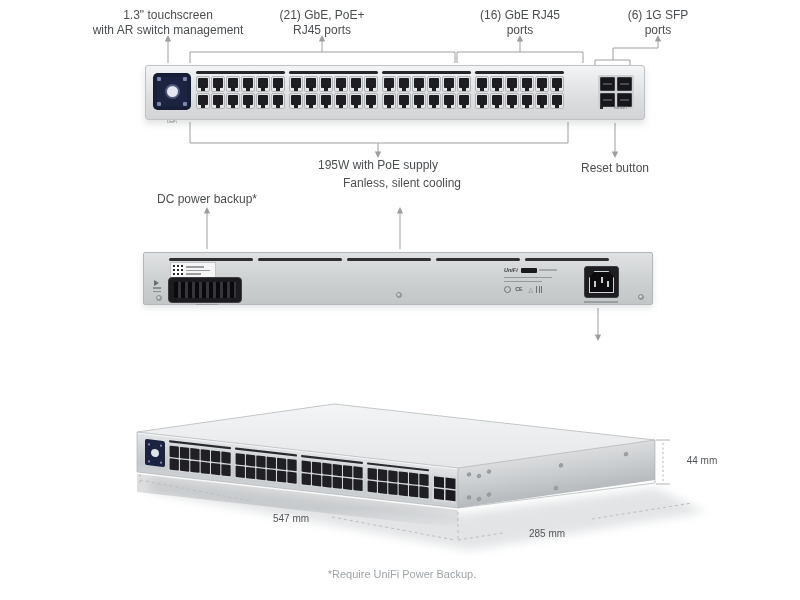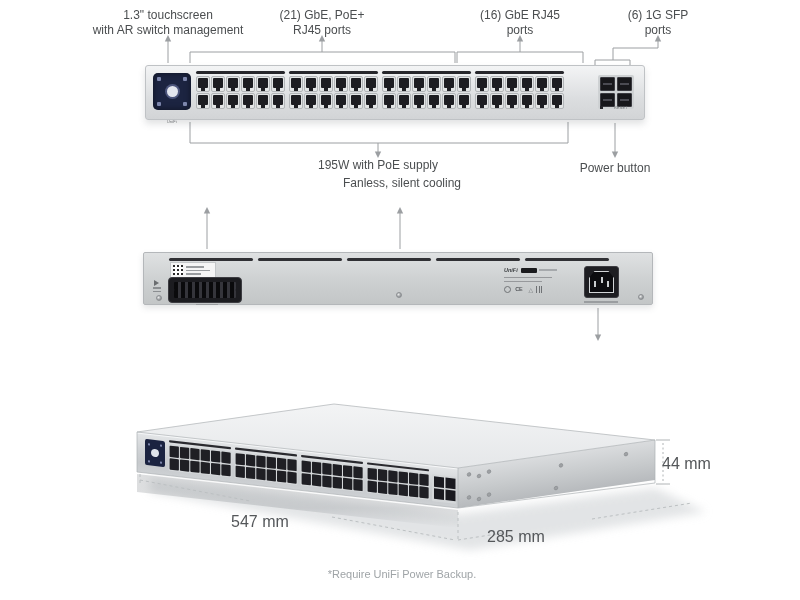--- a/index.html
+++ b/index.html
@@ -3,21 +3,21 @@
 <meta charset="utf-8">
 <style>
   html,body{margin:0;padding:0;background:#ffffff;}
   .canvas{position:relative;width:800px;height:600px;background:#ffffff;overflow:hidden;
           font-family:"Liberation Sans",sans-serif;color:#4b4e50;}
   .overlay{position:absolute;left:0;top:0;z-index:1;pointer-events:none;}
 
   
   .callout-label{position:absolute;z-index:3;font-size:12px;line-height:15px;text-align:center;
                  white-space:pre-line;color:#4b4e50;}
-  .dim-label{position:absolute;z-index:3;font-size:16px;text-align:left;color:#54575a;}
+  .dim-label{position:absolute;z-index:3;font-size:10px;text-align:center;color:#54575a;}
   .footnote{position:absolute;z-index:3;font-size:11px;text-align:center;color:#9fa4a7;}
 
   
   .front-device{position:absolute;left:145px;top:65px;width:500px;height:55px;z-index:2;
     background:linear-gradient(180deg,#f3f4f5,#dcdee0 60%,#d2d4d6);
     border:1px solid #bfc2c5;border-radius:3px;box-sizing:border-box;
     box-shadow:0 4px 7px rgba(90,95,100,.18);}
   .screen{position:absolute;left:7px;top:7px;width:38px;height:37px;background:#1c2441;
     border-radius:5px;box-shadow:inset 0 0 6px rgba(0,0,0,.5);}
   .scr-c{position:absolute;left:50%;top:50%;width:11px;height:11px;margin:-5.5px 0 0 -5.5px;
@@ -441,21 +441,22 @@
 
   <div class="callout-label" style="left:68px;top:8px;width:200px">1.3" touchscreen
 with AR switch management</div>
   <div class="callout-label" style="left:242px;top:8px;width:160px">(21) GbE, PoE+
 RJ45 ports</div>
   <div class="callout-label" style="left:440px;top:8px;width:160px">(16) GbE RJ45
 ports</div>
   <div class="callout-label" style="left:578px;top:8px;width:160px">(6) 1G SFP
 ports</div>
   <div class="callout-label" style="left:278px;top:158px;width:200px">195W with PoE supply</div>
-  <div class="callout-label" style="left:535px;top:161px;width:160px">Power button</div>
+  <div class="callout-label" style="left:535px;top:161px;width:160px">Reset button</div>
+  <div class="callout-label" style="left:127px;top:192px;width:160px">DC power backup*</div>
   <div class="callout-label" style="left:322px;top:176px;width:160px">Fanless, silent cooling</div>
 
   <div class="dim-label" style="left:231px;top:513px;width:120px">547 mm</div>
   <div class="dim-label" style="left:487px;top:528px;width:120px">285 mm</div>
   <div class="dim-label" style="left:662px;top:455px;width:80px">44 mm</div>
 
   <div class="footnote" style="left:302px;top:568px;width:200px">*Require UniFi Power Backup.</div>
 </div>
 
 </body></html>

